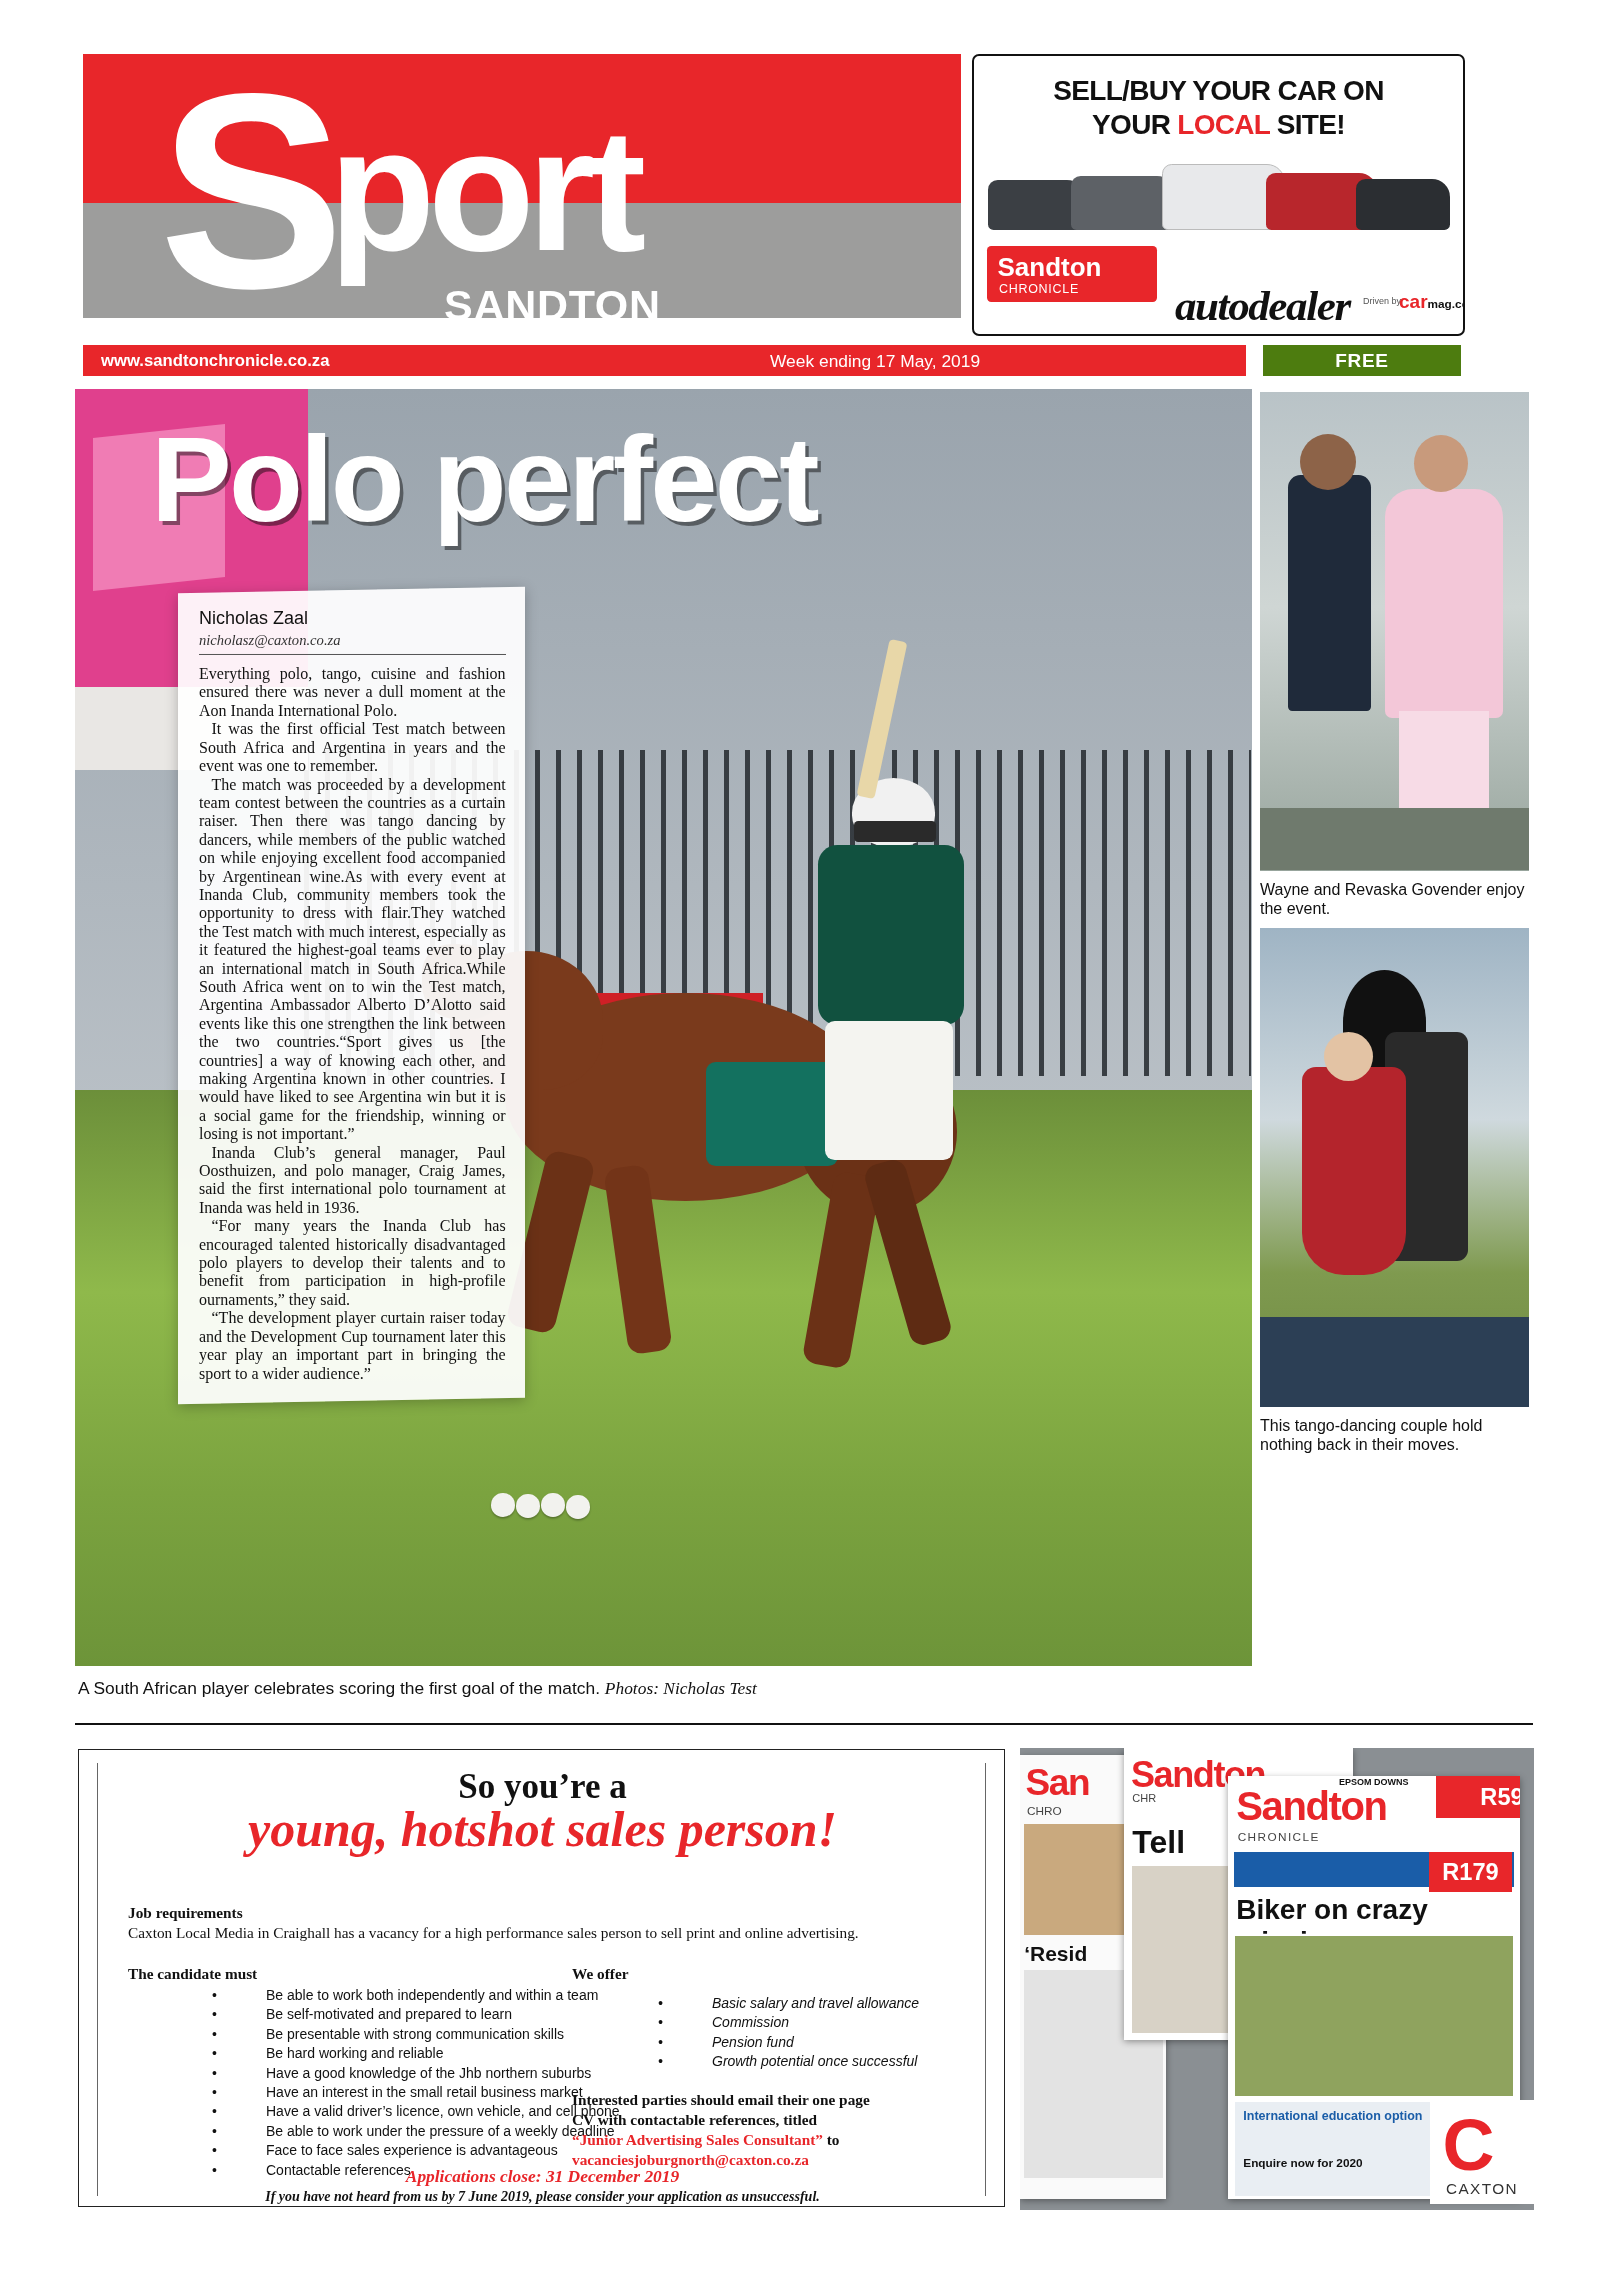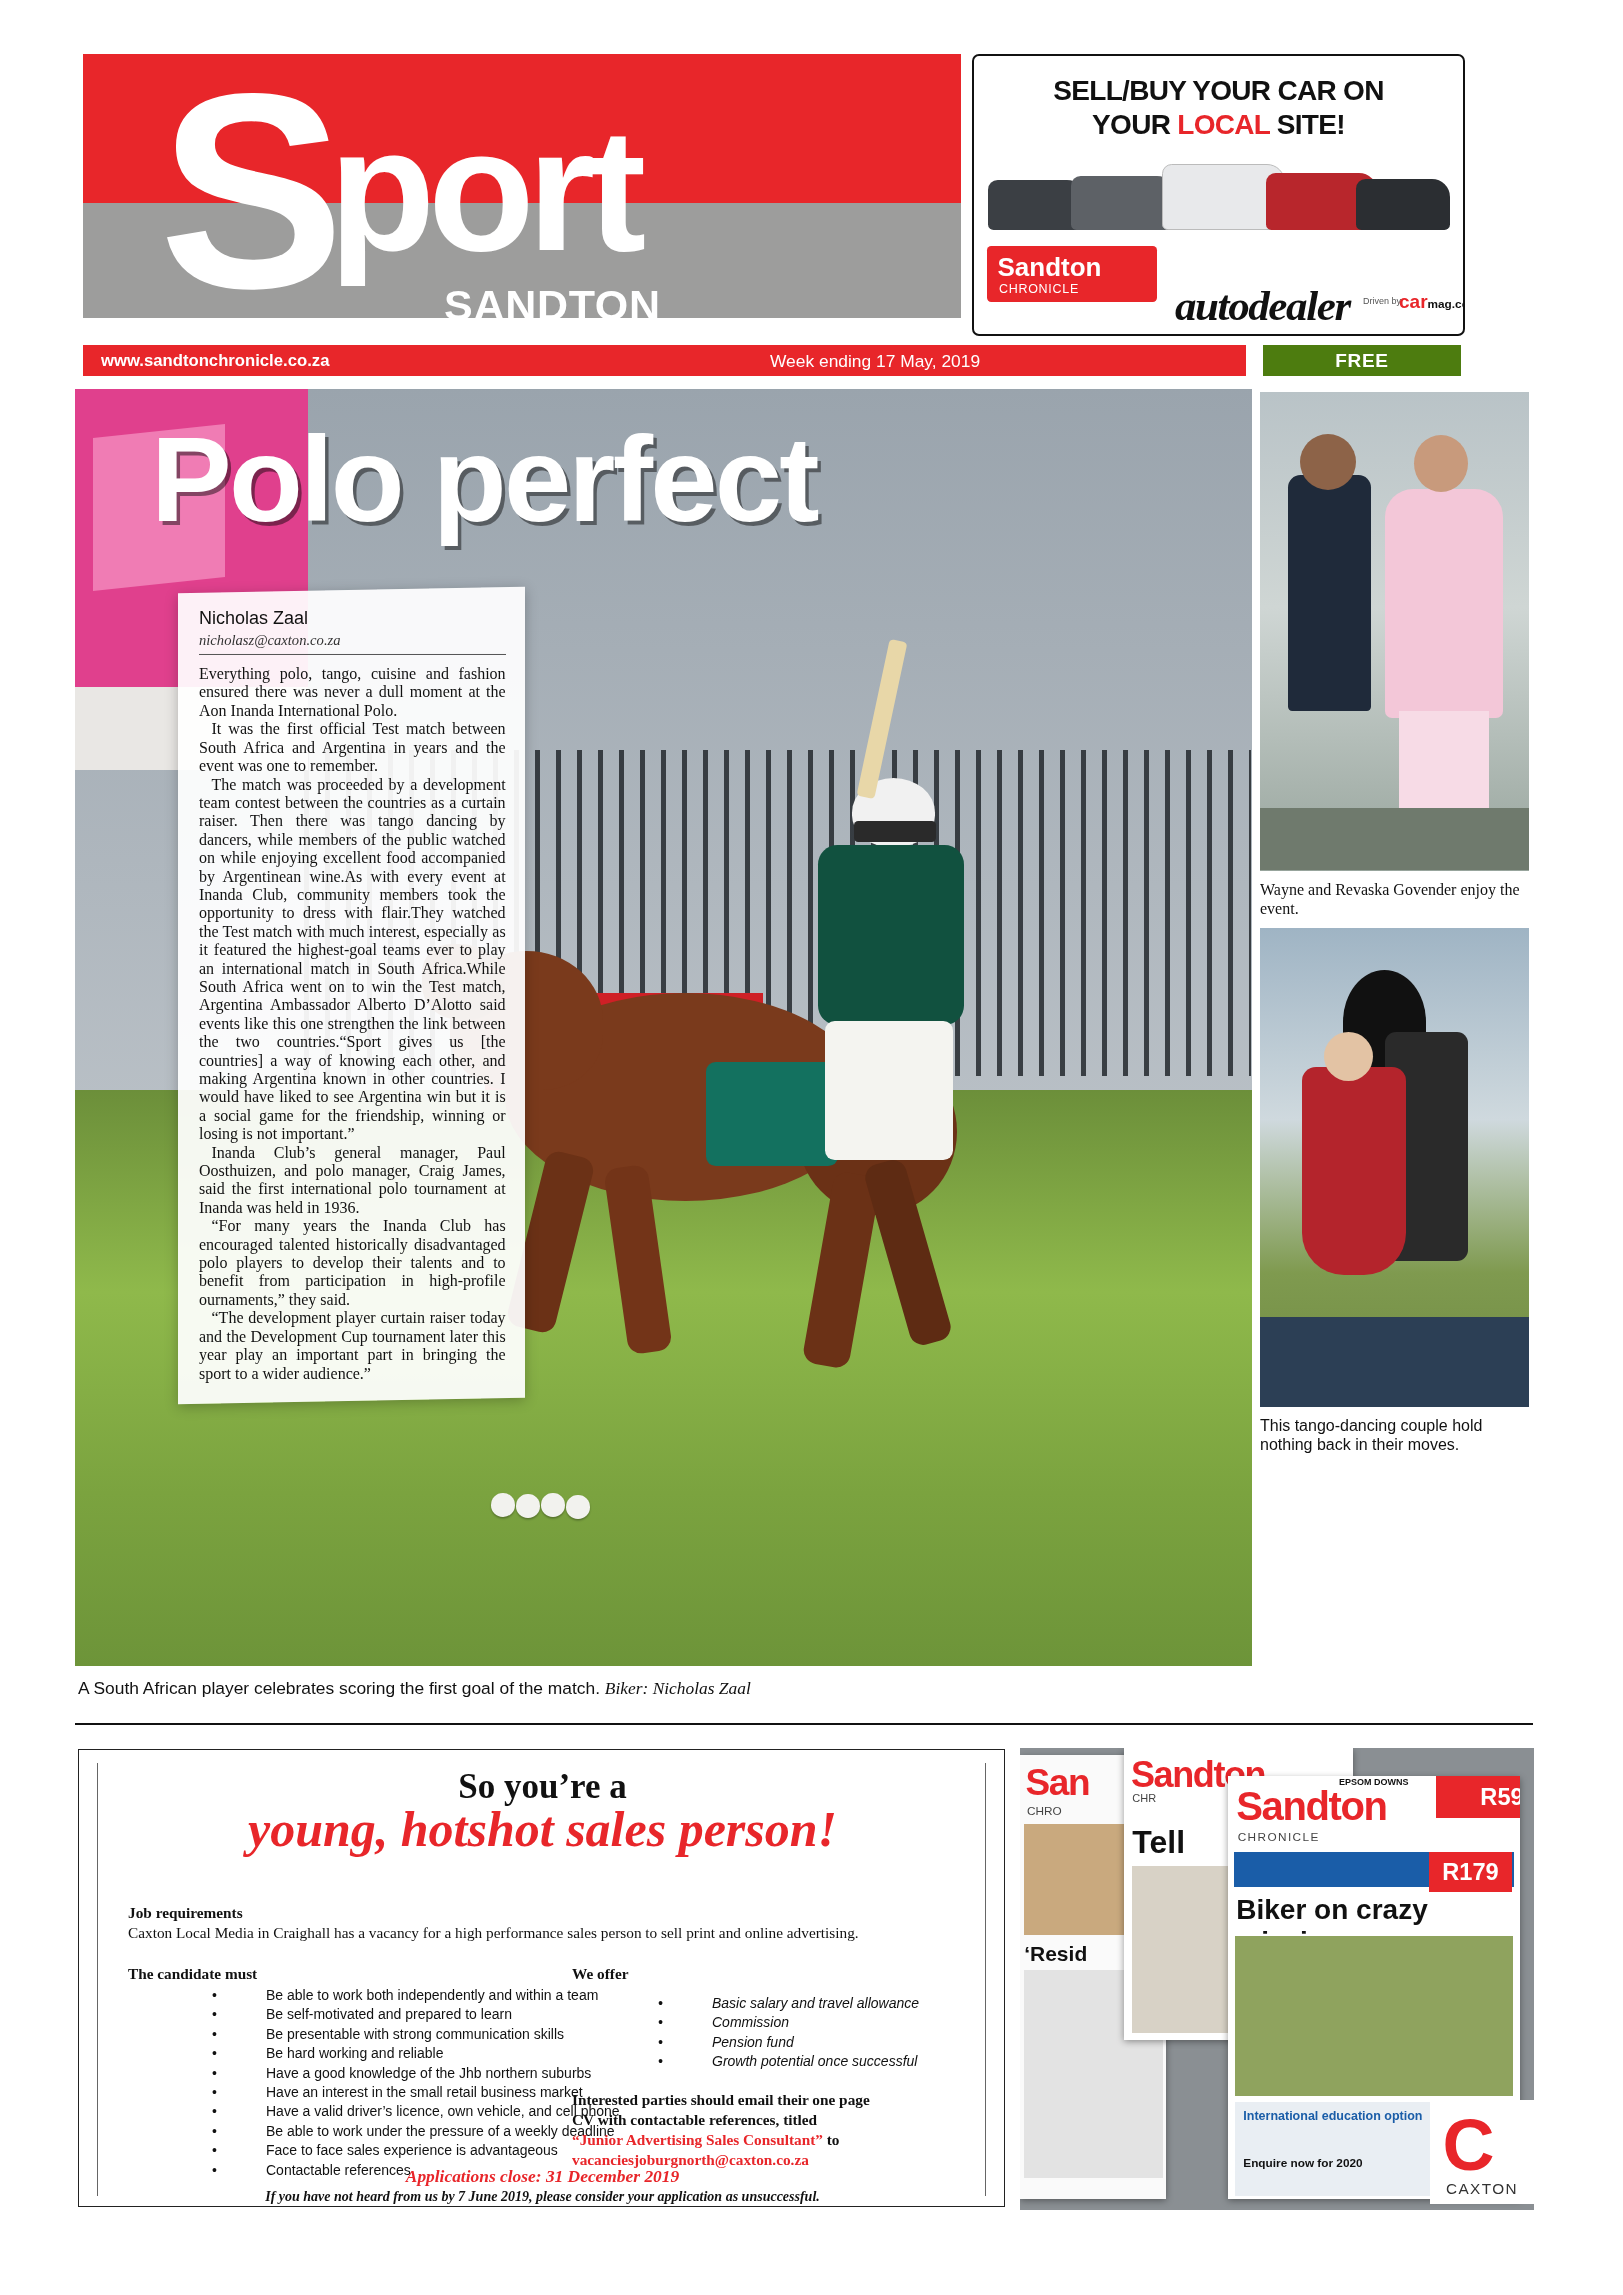--- a/index.html
+++ b/index.html
@@ -93,21 +93,21 @@
     box-shadow:0 2.8px 12.5px rgba(0,0,0,.25);
   }
   .storybox-inner{transform:skewY(1.1deg);}
   .byline{font-family:"Liberation Sans", sans-serif;font-size:18px;color:#111;margin-bottom:2.8px;}
   .byemail{font-family:"Liberation Serif", serif;font-style:italic;font-size:14.6px;color:#333;border-bottom:0.7px solid #555;padding-bottom:5.6px;margin-bottom:9.7px;}
   .story p{margin:0;font-size:16px;line-height:18.4px;text-align:justify;color:#111;text-indent:12.5px;}
   .story p.first{text-indent:0;}
 
   
   .rp1{position:absolute;left:1260px;top:392px;width:269px;height:479px;overflow:hidden;background:#cfd3d0;}
-  .rp1cap{position:absolute;left:1260px;top:880px;width:269px;font-family:Liberation Serif, serif;font-size:16px;line-height:19.4px;color:#111;}
+  .rp1cap{position:absolute;left:1260px;top:880px;width:269px;font-family:Liberation Sans, sans-serif;font-size:16px;line-height:19.4px;color:#111;}
   .rp2{position:absolute;left:1260px;top:928px;width:269px;height:479px;overflow:hidden;background:#9fb4c4;}
   .rp2cap{position:absolute;left:1260px;top:1416px;width:269px;font-family:"Liberation Sans", sans-serif;font-size:16px;line-height:19.4px;color:#111;}
 
   .herocap{position:absolute;left:78px;top:1678px;width:1180px;font-family:"Liberation Sans", sans-serif;font-size:17.4px;color:#111;}
   .herocap i{font-family:"Liberation Serif", serif;font-style:italic;font-size:17.4px;}
 
   .hrule{position:absolute;left:75px;top:1723px;width:1458px;height:2.1px;background:#111;}
 
   
   .jobad{position:absolute;left:78px;top:1749px;width:927px;height:458px;background:#fff;border:1.4px solid #222;box-sizing:border-box;}
@@ -268,21 +268,21 @@
     <div style="position:absolute;left:83px;top:42px;width:83px;height:104px;background:#111;border-radius:50% 50% 12% 12%;"></div>
     <div style="position:absolute;left:125px;top:104px;width:83px;height:229px;background:#2a2a2a;border-radius:11px;"></div>
     <div style="position:absolute;left:42px;top:139px;width:104px;height:208px;background:#b4242c;border-radius:14px 14px 42px 42px;"></div>
     <div style="position:absolute;left:64px;top:104px;width:49px;height:49px;background:#e3c3a4;border-radius:50%;"></div>
     <div style="position:absolute;left:0;top:389px;width:269px;height:90px;background:#2c3f55;"></div>
   </div>
   <div class="rp2cap">This tango-dancing couple hold nothing back in their moves.</div>
 
   <div class="herocap">
     <span>A South African player celebrates scoring the first goal of the match.</span>
-    <i>Biker: Nicholas Zaal</i>
+    <i>Photos: Nicholas Test</i>
   </div>
 
   <div class="hrule"></div>
 
   <div class="jobad">
     <div class="lrule"></div>
     <div class="rrule"></div>
     <div class="ja-l1">So you’re a</div>
     <div class="ja-l2">young, hotshot sales person!</div>
 

